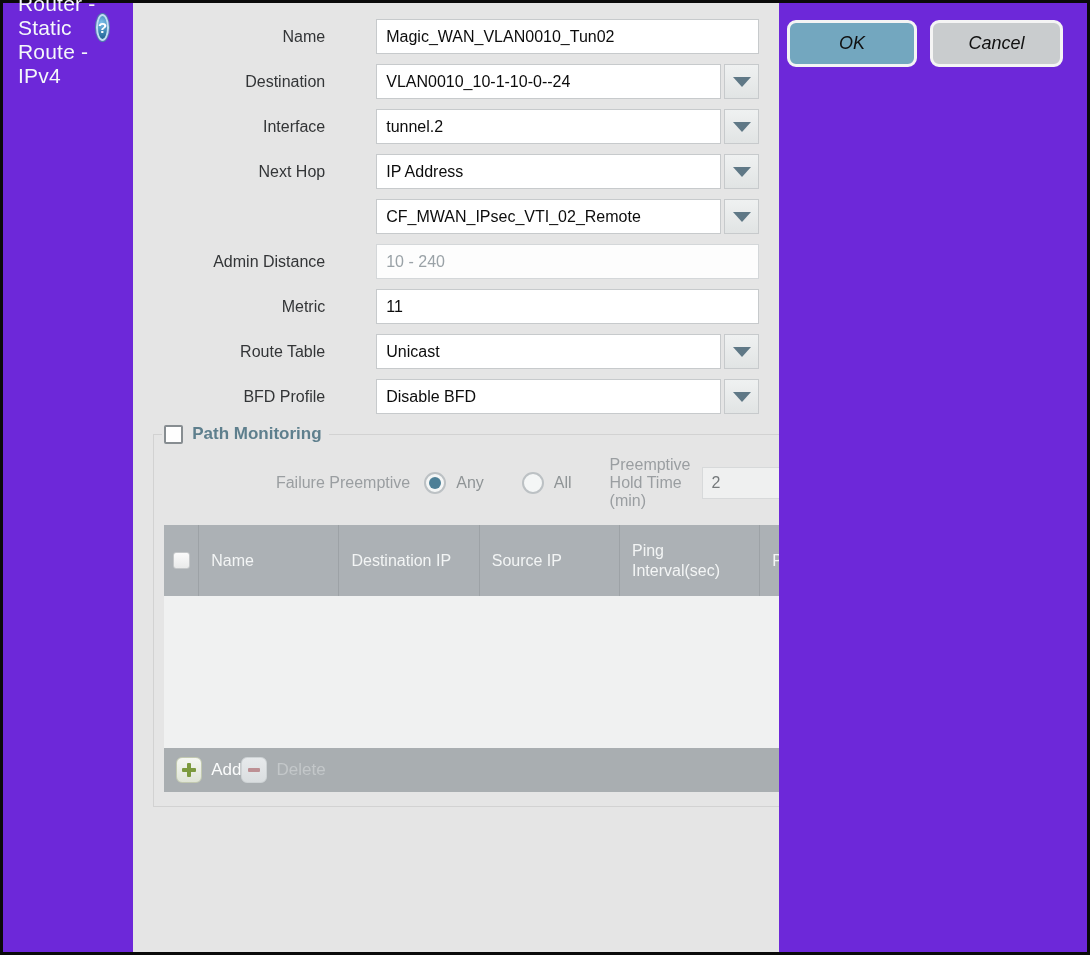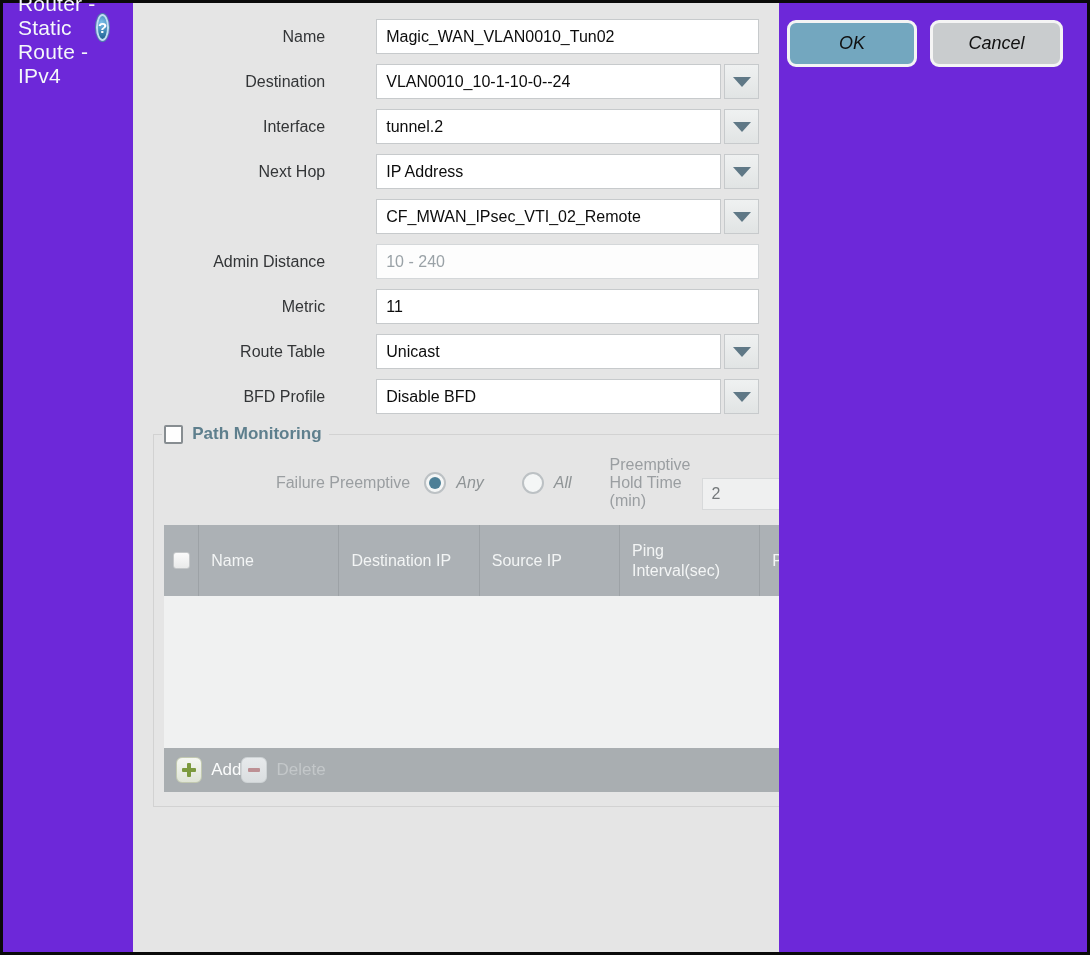--- a/index.html
+++ b/index.html
@@ -94,30 +94,30 @@
   .pm-title { color:#5e7f8d; font-weight:bold; font-size:17px; }
   .pm-row {
     display:flex; align-items:center;
     margin:10px 0 15px 0;
   }
   .fc-label {
     width:262px; flex:0 0 262px;
     text-align:right; padding-right:14px;
     font-size:16px; color:#9a9ea1;
   }
-  .radio-opt { display:flex; align-items:center; gap:10px; margin-right:38px; cursor:pointer;font-style:italic; }
+  .radio-opt { display:flex; align-items:center; gap:10px; margin-right:38px; cursor:pointer; }
   .radio {
     width:22px; height:22px; border-radius:50%;
     background:#f4f6f6;
     border:2px solid #bcc1c4;
     display:flex; align-items:center; justify-content:center;
   }
   .radio .dot { width:12px; height:12px; border-radius:50%; background:#4e8097; }
   .radio-text { font-size:16px; color:#8f9496; }
-  .pht { margin-left:auto; display:flex; align-items:flex-end; }
+  .pht { margin-left:auto; display:flex; align-items:center; }
   .pht .pht-label { font-size:16px; color:#9a9ea1; padding-right:11px; }
   .pht input {
     width:212px; height:32px;
     background:#eff0f0;
     border:1px solid #d7d9da;
     font-family:"Liberation Sans",sans-serif;
     font-size:16px; color:#75797b;
     padding:0 9px; outline:none;
   }
   

